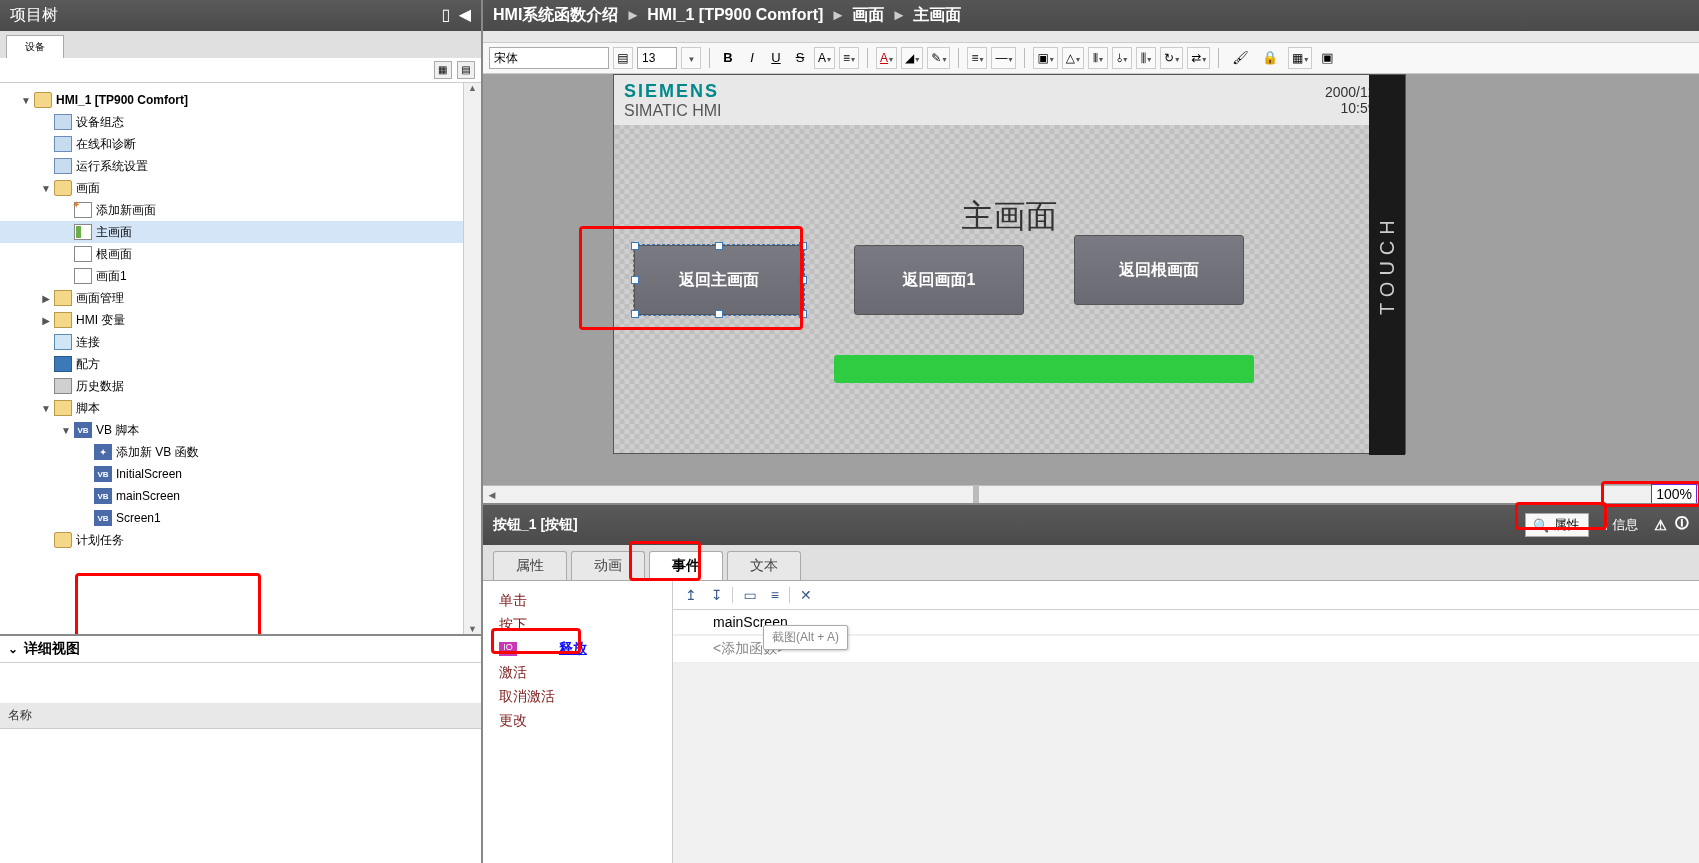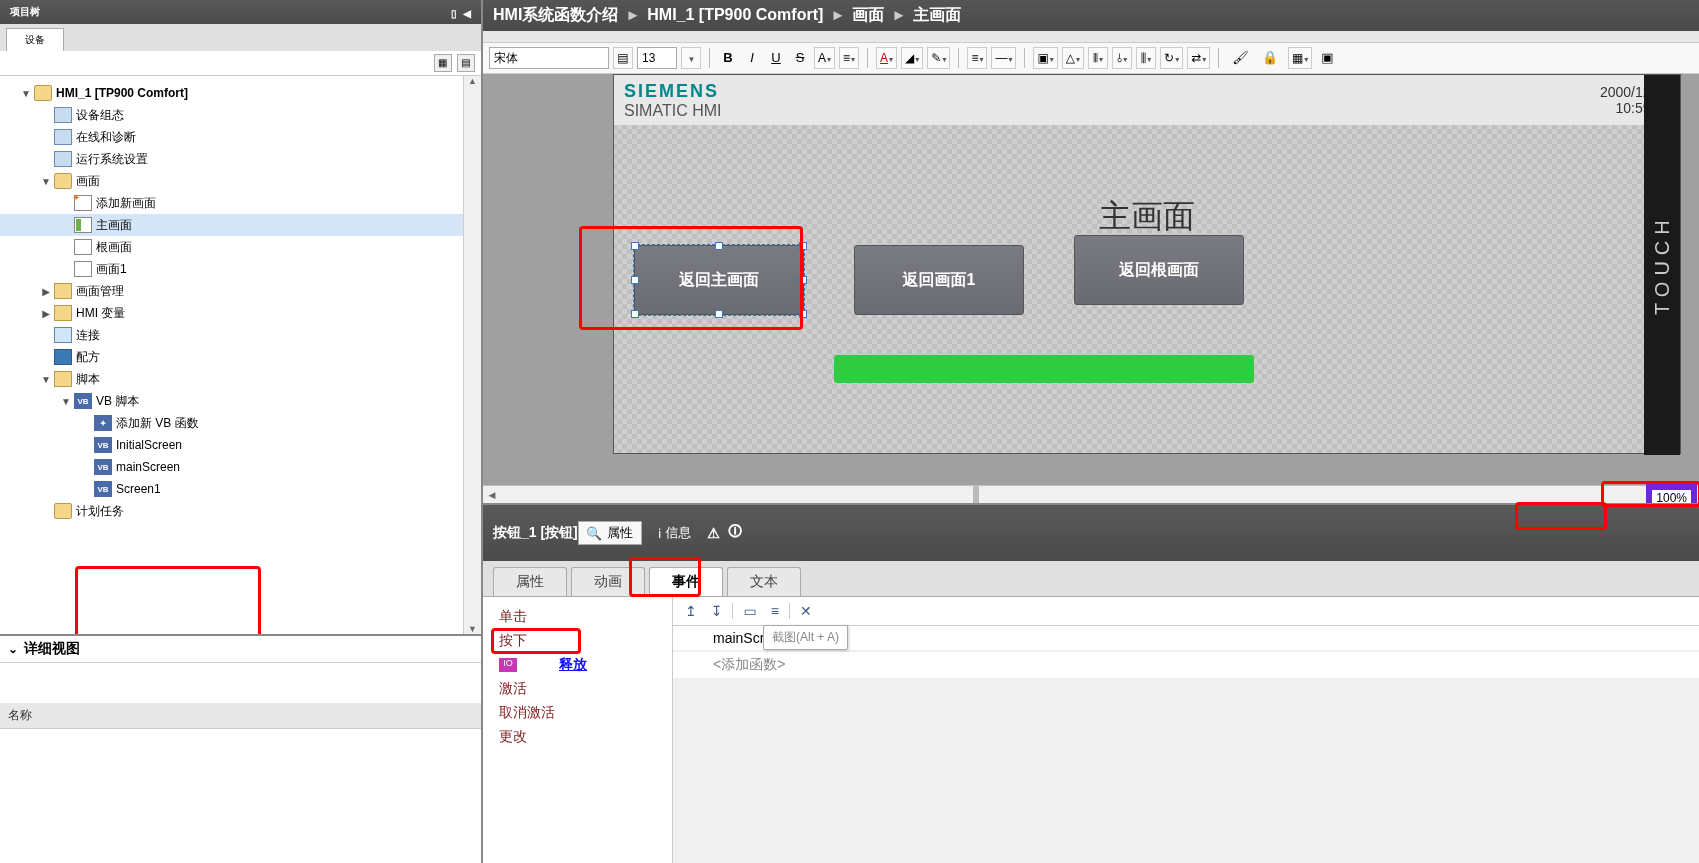--- a/index.html
+++ b/index.html
@@ -1,21 +1,21 @@
 <!DOCTYPE html>
 <html><head>
 <meta charset="utf-8">
 <style>
 * { box-sizing: border-box; margin: 0; padding: 0; font-family: "Microsoft YaHei", SimSun, sans-serif; }
 body { width: 1699px; height: 863px; background: #e8e8e8; overflow: hidden; font-size: 12px; }
 .root { display: flex; width: 100%; height: 100%; }
 
 
 .left-panel { width: 483px; height: 100%; display: flex; flex-direction: column; background: #f5f5f5; border-right: 2px solid #888; }
-.lp-header { background: linear-gradient(#5a5a5a,#4a4a4a); color: #fff; padding: 5px 10px; font-size: 10px; font-weight: bold; display: flex; justify-content: space-between; align-items: flex-end; }
+.lp-header { background: linear-gradient(#5a5a5a,#4a4a4a); color: #fff; padding: 5px 10px; font-size: 16px; font-weight: normal; display: flex; justify-content: space-between; align-items: flex-start; }
 .lp-header .controls span { margin-left: 4px; cursor: pointer; }
 .lp-tabs { background: #e0e0e0; padding: 4px 6px 0 6px; }
 .lp-tab { display: inline-block; background: #fff; border: 1px solid #aaa; border-bottom: none; padding: 4px 18px; font-size: 10px; }
 .lp-toolbar { background: #fff; border-bottom: 1px solid #ccc; padding: 3px 6px; text-align: right; }
 .lp-toolbar span { display:inline-block; width:18px; height:18px; margin-left:2px; border:1px solid #aaa; background:#f0f0f0; vertical-align:middle; text-align:center; line-height:16px; font-size:10px; }
 .lp-tree-wrap { flex:1; overflow:auto; background:#fff; position:relative; }
 .lp-tree { padding: 6px 0 6px 0; }
 .tree-row { display:flex; align-items:center; padding:2px 4px 2px 0; height:22px; cursor:pointer; white-space:nowrap; }
 .tree-row.sel { background:#d5e5f8; }
 .tree-ind { display:inline-block; }
@@ -57,41 +57,41 @@
 .tb-sel { border:1px solid #aaa; padding:2px 4px; background:#fff; font-size:12px; height:22px; }
 .tb-font { width:120px; }
 .tb-size { width:40px; }
 .tb-dd { display:inline-block; padding:2px 3px; border:1px solid #ccc; background:#fafafa; height:22px; min-width:20px; text-align:center; font-size:12px; line-height:16px; position:relative; }
 .tb-dd .ar { font-size:8px; color:#555; margin-left:1px; }
 .tb-btn { display:inline-block; padding:2px 4px; border:1px solid transparent; height:22px; min-width:20px; text-align:center; font-size:13px; line-height:16px; cursor:pointer; }
 
 
 .rp-canvas-wrap { flex:1; background:#ccc; display:flex; flex-direction:column; min-height:0; position:relative; }
 .rp-canvas { flex:1; overflow:hidden; background:#a0a0a0; position:relative; }
-.hmi-screen { position:absolute; left:130px; top:0; width:1068px; height:380px; background:repeating-conic-gradient(#bfbfbf 0% 25%, #cfcfcf 0% 50%) 50% / 10px 10px; border:1px solid #555; }
+.hmi-screen { position:absolute; left:130px; top:0; width:793px; height:380px; background:repeating-conic-gradient(#bfbfbf 0% 25%, #cfcfcf 0% 50%) 50% / 10px 10px; border:1px solid #555; }
 .hmi-hdr { position:absolute; left:0; top:0; right:0; height:50px; background:#e8e8e8; display:flex; align-items:center; padding:0 10px; justify-content:space-between; }
 .hmi-hdr .brand { color:#00888a; font-weight:bold; font-size:18px; letter-spacing:2px; }
 .hmi-hdr .sub { color:#555; font-size:16px; }
 .hmi-hdr .dt { text-align:right; color:#333; font-size:14px; }
 .hmi-title { position:absolute; left:0; right:0; top:120px; text-align:center; font-family:KaiTi,serif; font-size:32px; color:#333; }
 .hmi-btn { position:absolute; background:linear-gradient(#7a7a82,#6a6a72); color:#fff; border:1px solid #555; border-radius:3px; display:flex; align-items:center; justify-content:center; font-size:16px; font-weight:bold; }
 .hmi-btn.sel { outline:1px dashed #3a7ab8; }
 .sel-handle { position:absolute; width:8px; height:8px; background:#fff; border:1px solid #3a7ab8; }
 .hmi-bar-green { position:absolute; background:#2ecc40; border-radius:3px; }
 .hmi-touch { position:absolute; right:0; top:0; width:36px; height:380px; background:#1a1a1a; color:#ccc; writing-mode:vertical-rl; text-align:center; font-size:20px; letter-spacing:6px; display:flex; align-items:center; justify-content:center; transform:rotate(180deg); }
 
 .rp-hscroll { height:18px; background:#f0f0f0; border-top:1px solid #bbb; display:flex; align-items:center; position:relative; }
 .rp-hscroll .arrow { width:18px; text-align:center; font-size:9px; color:#666; }
 .rp-hscroll .track { flex:1; position:relative; height:100%; }
 .rp-hscroll .thumb { position:absolute; left:40%; width:6px; height:100%; background:#bbb; }
-.zoom-box { position:absolute; right:2px; top:-2px; border:6px solid #6d28d9; background:#fff; padding:1px 4px; font-size:12px; }
+.zoom-box { position:absolute; right:2px; top:-2px; border:1px solid #6d28d9; background:#fff; padding:1px 4px; font-size:14px; }
 
 
 .rp-props { height:360px; background:#e8e8e8; border-top:2px solid #888; display:flex; flex-direction:column; position:relative; }
-.props-hdr { background:linear-gradient(#5a5a5a,#4a4a4a); color:#fff; padding:16px 10px; font-size:14px; font-weight:bold; display:flex; align-items:center; }
+.props-hdr { background:linear-gradient(#5a5a5a,#4a4a4a); color:#fff; padding:8px 10px; font-size:14px; font-weight:bold; display:flex; justify-content:space-between; align-items:center; }
 .props-hdr-r { display:flex; gap:8px; align-items:center; }
 .props-hdr-btn { background:#f8f8f8; color:#000; padding:2px 8px; border:1px solid #aaa; font-size:13px; display:flex; align-items:center; gap:4px; font-weight:normal; }
 .props-tabs { background:#e0e0e0; padding:6px 10px 0 10px; display:flex; gap:4px; position:relative; }
 .ptab { padding:5px 22px; background:#e8e8e8; border:1px solid #aaa; border-bottom:none; font-size:14px; color:#444; cursor:pointer; border-radius:3px 3px 0 0; }
 .ptab.active { background:#fff; font-weight:bold; color:#000; }
 .props-body { flex:1; background:#fff; display:flex; border-top:1px solid #aaa; min-height:0; }
 .ev-left { width:190px; border-right:1px solid #ccc; padding:8px 0; overflow:auto; }
 .ev-row { padding:3px 16px; font-size:14px; cursor:pointer; color:#7f1d1d; }
 .ev-row.active { background:#fff; color:#11f; }
 .ev-row.active .ev-icon { background:#c837b5; color:#fff; }
@@ -196,20 +196,26 @@
             <span class="tree-ind" style="width: 40px;"></span>
             <span class="tree-exp"></span>
             <span class="tree-icon ic-conn"></span>
             <span>连接</span>
           </div>
           <div class="tree-row">
             <span class="tree-ind" style="width: 40px;"></span>
             <span class="tree-exp"></span>
             <span class="tree-icon ic-recipe"></span>
             <span>配方</span>
+          </div>
+          <div class="tree-row">
+            <span class="tree-ind" style="width: 40px;"></span>
+            <span class="tree-exp"></span>
+            <span class="tree-icon ic-hist"></span>
+            <span>历史数据</span>
           </div>
           <div class="tree-row">
             <span class="tree-ind" style="width: 40px;"></span>
             <span class="tree-exp">▼</span>
             <span class="tree-icon ic-script"></span>
             <span>脚本</span>
           </div>
           <div class="tree-row">
             <span class="tree-ind" style="width: 60px;"></span>
             <span class="tree-exp">▼</span>

